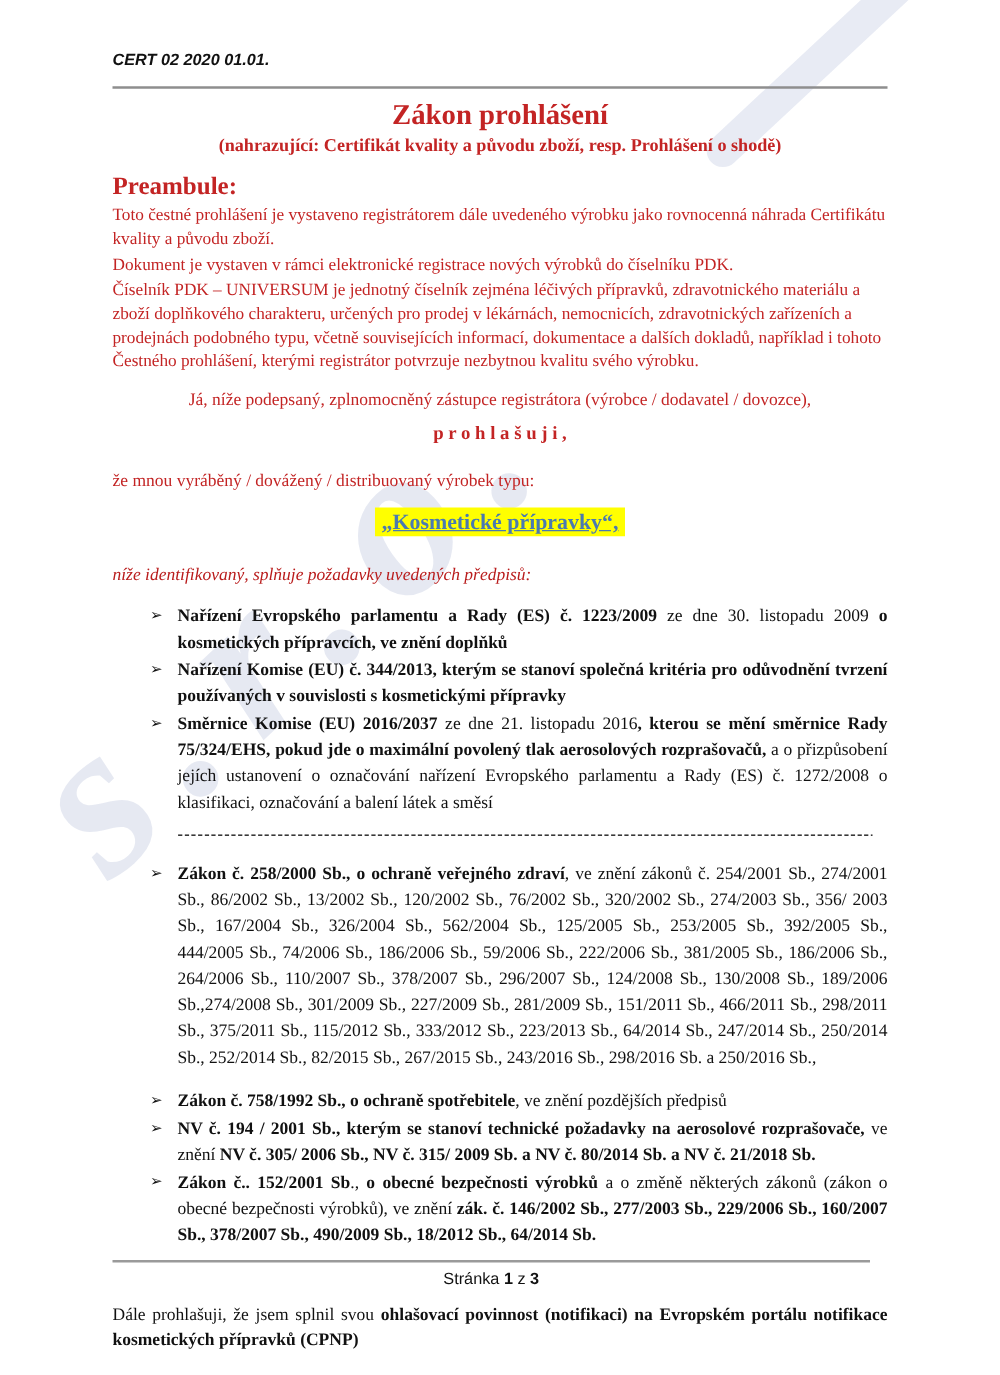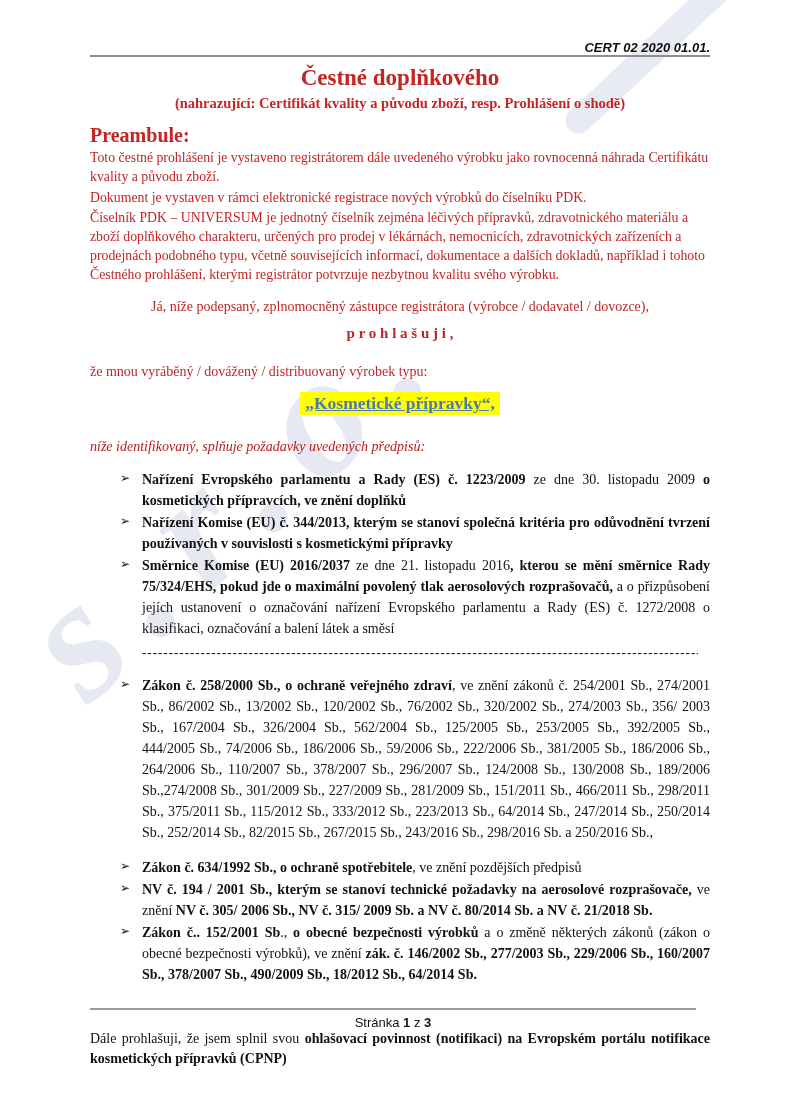--- a/index.html
+++ b/index.html
@@ -22,23 +22,24 @@
     font-size:175px;letter-spacing:26px;white-space:nowrap;
     color:rgba(140,157,198,0.22);
   }
   .wm-slash{
     position:absolute;left:560px;top:120px;width:420px;height:26px;
     border-radius:14px;background:rgba(140,157,198,0.20);
     transform:rotate(-43deg);transform-origin:left top;
   }
   .content{position:relative;z-index:1;}
   .header-ref{
-    text-align:right;
+    text-align:left;
     font-family:"Liberation Sans","DejaVu Sans",sans-serif;
     font-style:italic;font-weight:bold;font-size:13px;color:#111;
+    margin-bottom:14px;
   }
   .rule-top{height:2px;background:#8e8e8e;margin-bottom:8px;}
   .doc-title{color:var(--red);font-weight:bold;font-size:23px;text-align:center;margin-top:4px;}
   .doc-subtitle{color:var(--red);font-weight:bold;font-size:14.5px;text-align:center;margin-top:4px;}
   .preambule-heading{color:var(--red);font-weight:bold;font-size:20px;margin-top:12px;}
   .red-par{color:var(--red);font-weight:normal;font-size:13.8px;line-height:1.36;margin-top:2px;}
   .center-red{color:var(--red);font-size:14px;text-align:center;margin-top:15px;}
   .prohlasuji{color:var(--red);font-weight:bold;font-size:15px;text-align:center;margin-top:10px;}
   .product-line{color:var(--red);font-size:14px;margin-top:22px;}
   .product-type-wrap{text-align:center;margin-top:12px;}
@@ -80,21 +81,21 @@
     <span class="wm-text">s.r.o.</span>
     <span class="wm-slash"></span>
   </div>
 
   <div class="content">
 
     <div class="header-ref">CERT 02 2020 01.01.</div>
 
     <div class="rule-top"></div>
 
-    <div class="doc-title">Čestné doplňkového</div>
+    <div class="doc-title">Zákon prohlášení</div>
     <div class="doc-subtitle">(nahrazující: Certifikát kvality a původu zboží, resp. Prohlášení o shodě)</div>
 
     <div class="preambule-heading">Preambule:</div>
     <div class="red-par">Toto čestné prohlášení je vystaveno registrátorem dále uvedeného výrobku jako rovnocenná náhrada Certifikátu kvality a původu zboží.</div>
     <div class="red-par">Dokument je vystaven v rámci elektronické registrace nových výrobků do číselníku PDK.</div>
     <div class="red-par">Číselník PDK – UNIVERSUM je jednotný číselník zejména léčivých přípravků, zdravotnického materiálu a zboží doplňkového charakteru, určených pro prodej v lékárnách, nemocnicích, zdravotnických zařízeních a prodejnách podobného typu, včetně souvisejících informací, dokumentace a dalších dokladů, například i tohoto Čestného prohlášení, kterými registrátor potvrzuje nezbytnou kvalitu svého výrobku.</div>
 
     <div class="center-red">Já, níže podepsaný, zplnomocněný zástupce registrátora (výrobce / dodavatel / dovozce),</div>
     <div class="prohlasuji">p r o h l a š u j i ,</div>
     <div class="product-line">že mnou vyráběný / dovážený  / distribuovaný výrobek typu:</div>
@@ -122,21 +123,21 @@
 
     <div class="dashes">--------------------------------------------------------------------------------------------------------------------------------------------------------</div>
 
     <div class="list">
         <div class="li gap-after">
     <span class="bullet">➢</span>
     <div class="li-text"><span class="b">Zákon č. 258/2000 Sb., o ochraně veřejného zdraví</span><span>, ve znění zákonů č. 254/2001 Sb., 274/2001 Sb., 86/2002 Sb., 13/2002 Sb., 120/2002 Sb., 76/2002 Sb., 320/2002 Sb., 274/2003 Sb., 356/ 2003 Sb., 167/2004 Sb., 326/2004 Sb., 562/2004 Sb., 125/2005 Sb., 253/2005 Sb., 392/2005 Sb., 444/2005 Sb., 74/2006 Sb., 186/2006 Sb., 59/2006 Sb., 222/2006 Sb., 381/2005 Sb., 186/2006 Sb., 264/2006 Sb., 110/2007 Sb., 378/2007 Sb., 296/2007 Sb., 124/2008 Sb., 130/2008 Sb., 189/2006 Sb.,274/2008 Sb., 301/2009 Sb., 227/2009 Sb., 281/2009 Sb., 151/2011 Sb., 466/2011 Sb., 298/2011 Sb., 375/2011 Sb., 115/2012 Sb., 333/2012 Sb., 223/2013 Sb., 64/2014 Sb., 247/2014 Sb., 250/2014 Sb., 252/2014 Sb., 82/2015 Sb., 267/2015 Sb., 243/2016 Sb., 298/2016 Sb. a 250/2016 Sb.,</span></div>
   </div>
         <div class="li">
     <span class="bullet">➢</span>
-    <div class="li-text"><span class="b">Zákon č. 634/1992 Sb., o ochraně spotřebitele</span><span>, ve znění pozdějších předpisů</span></div>
+    <div class="li-text"><span class="b">Zákon č. 758/1992 Sb., o ochraně spotřebitele</span><span>, ve znění pozdějších předpisů</span></div>
   </div>
         <div class="li">
     <span class="bullet">➢</span>
     <div class="li-text"><span class="b">NV č. 194 / 2001 Sb., kterým se stanoví technické požadavky na aerosolové rozprašovače,</span><span> ve znění </span><span class="b">NV č. 305/ 2006 Sb., NV č. 315/ 2009 Sb. a NV č. 80/2014 Sb. a NV č. 21/2018 Sb.</span></div>
   </div>
         <div class="li">
     <span class="bullet">➢</span>
     <div class="li-text"><span class="b">Zákon č.. 152/2001 Sb</span><span>., </span><span class="b">o obecné bezpečnosti výrobků</span><span> a o změně některých zákonů (zákon o obecné bezpečnosti výrobků), ve znění </span><span class="b">zák. č. 146/2002 Sb., 277/2003 Sb., 229/2006 Sb., 160/2007 Sb., 378/2007 Sb., 490/2009 Sb., 18/2012 Sb., 64/2014 Sb.</span></div>
   </div>
       </div>

